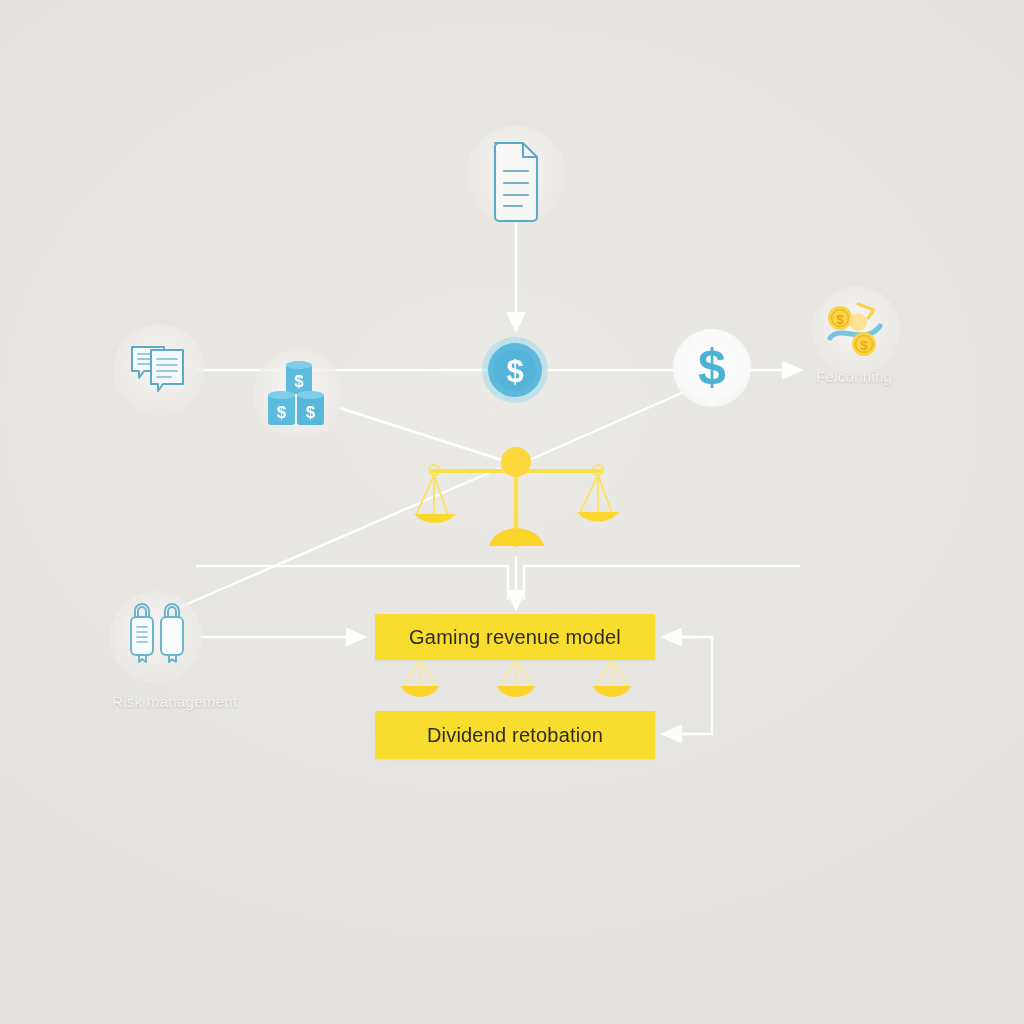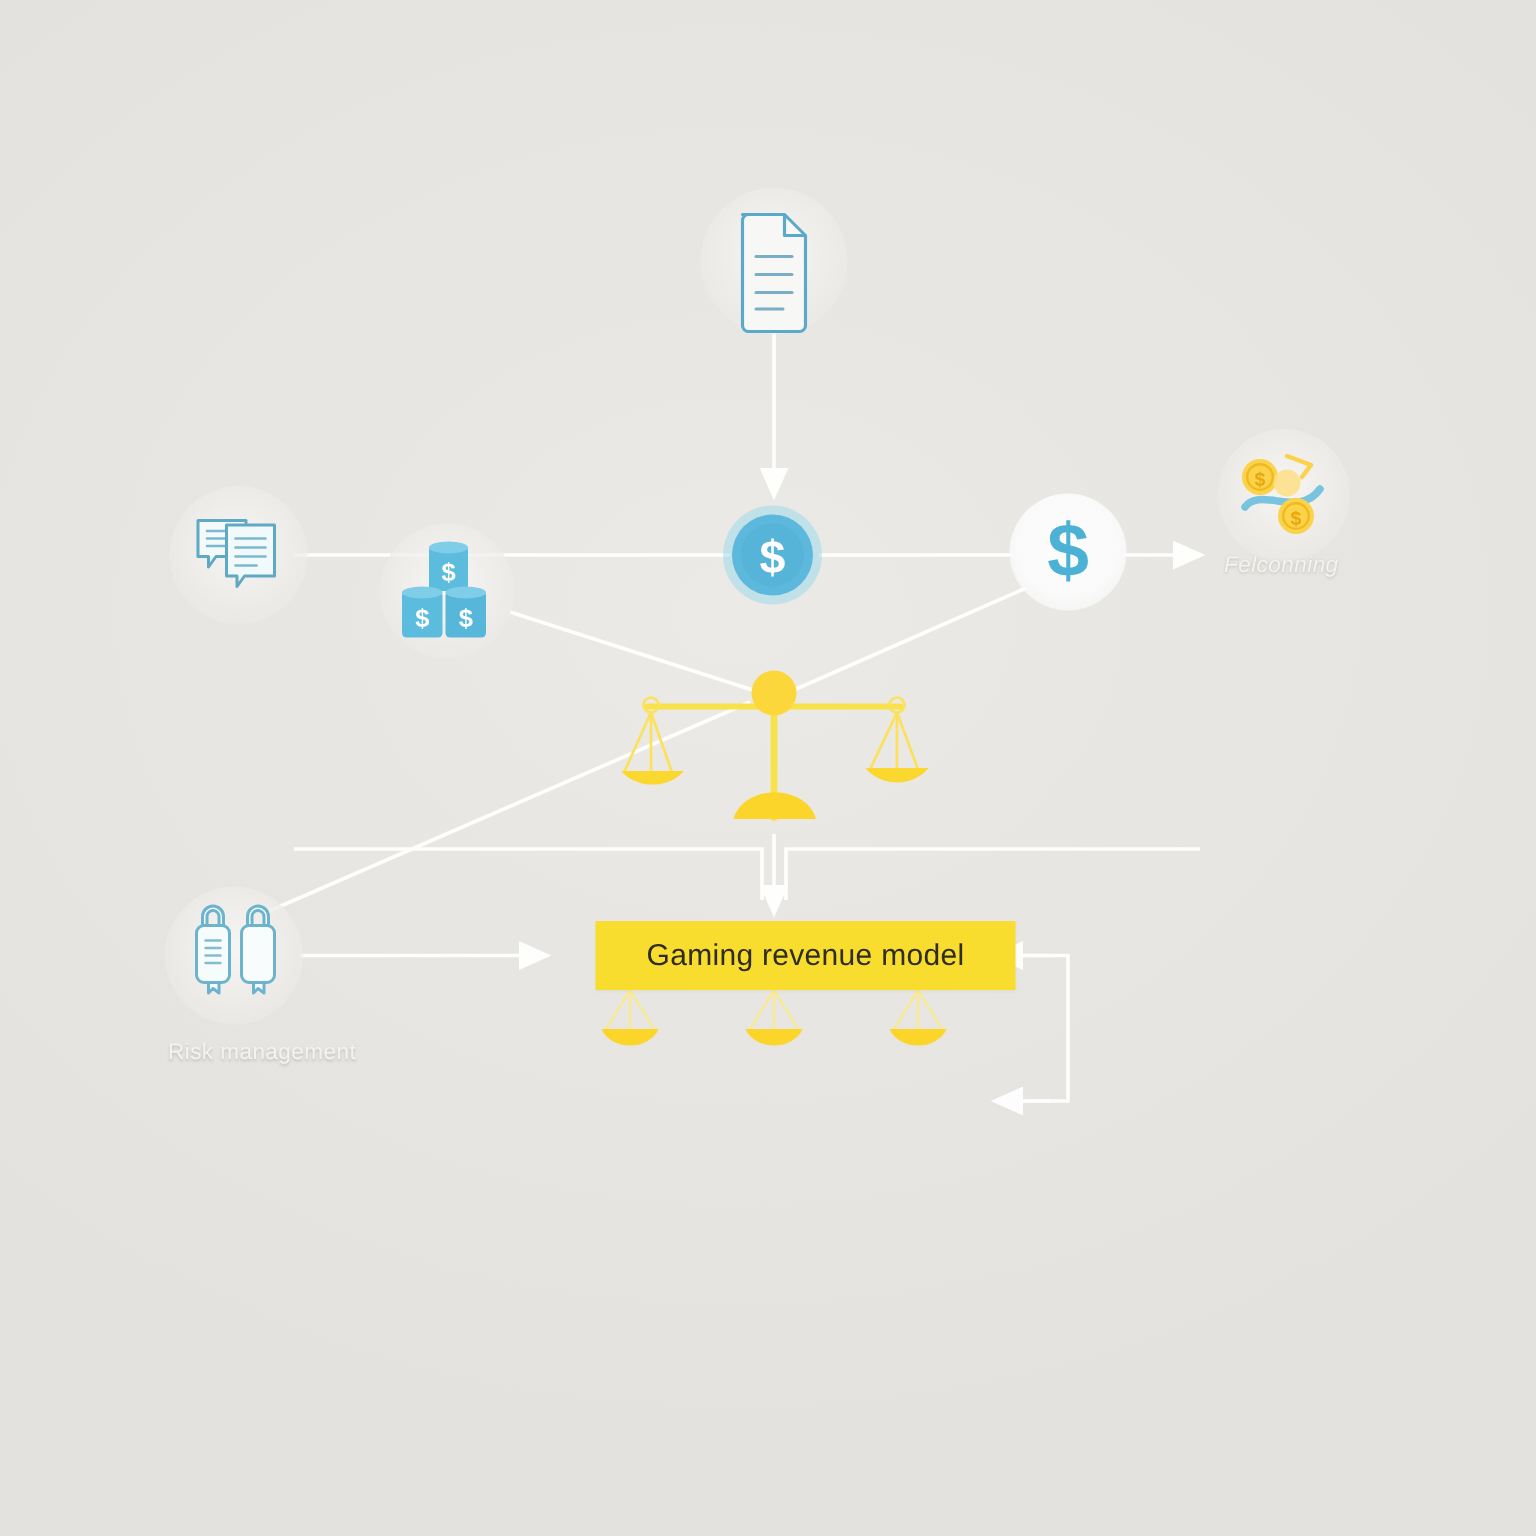--- a/index.html
+++ b/index.html
@@ -244,22 +244,25 @@
         <line x1="612" y1="660" x2="596" y2="686"></line>
           <line x1="612" y1="660" x2="628" y2="686"></line>
           <line x1="612" y1="660" x2="612" y2="686"></line>
       </g>
       <path d="M401,686 a20,16 0 0 0 38,0 z" fill="#fbd52a"></path>
       <path d="M497,686 a20,16 0 0 0 38,0 z" fill="#fbd52a"></path>
       <path d="M593,686 a20,16 0 0 0 38,0 z" fill="#fbd52a"></path>
     </g>
   </svg>
 
-  <div class="bar" style="left:397px;top:614px;width:280px;height:46px;">
+  <div class="bar" style="left:375px;top:614px;width:280px;height:46px;">
     <span>Gaming revenue model</span>
   </div>
 
-
-  <div class="icon-label" style="left:816px;top:368px;font-style:italic;">Felconning</div>
+  <div class="bar" style="left:375px;top:711px;width:280px;height:48px;">
+    <span>Dividend retobation</span>
+  </div>
+
+  <div class="icon-label" style="left:816px;top:368px;">Felconning</div>
 
   <div class="icon-label" style="left:112px;top:693px;">Risk management</div>
 
 </div>
 
 </body></html>

